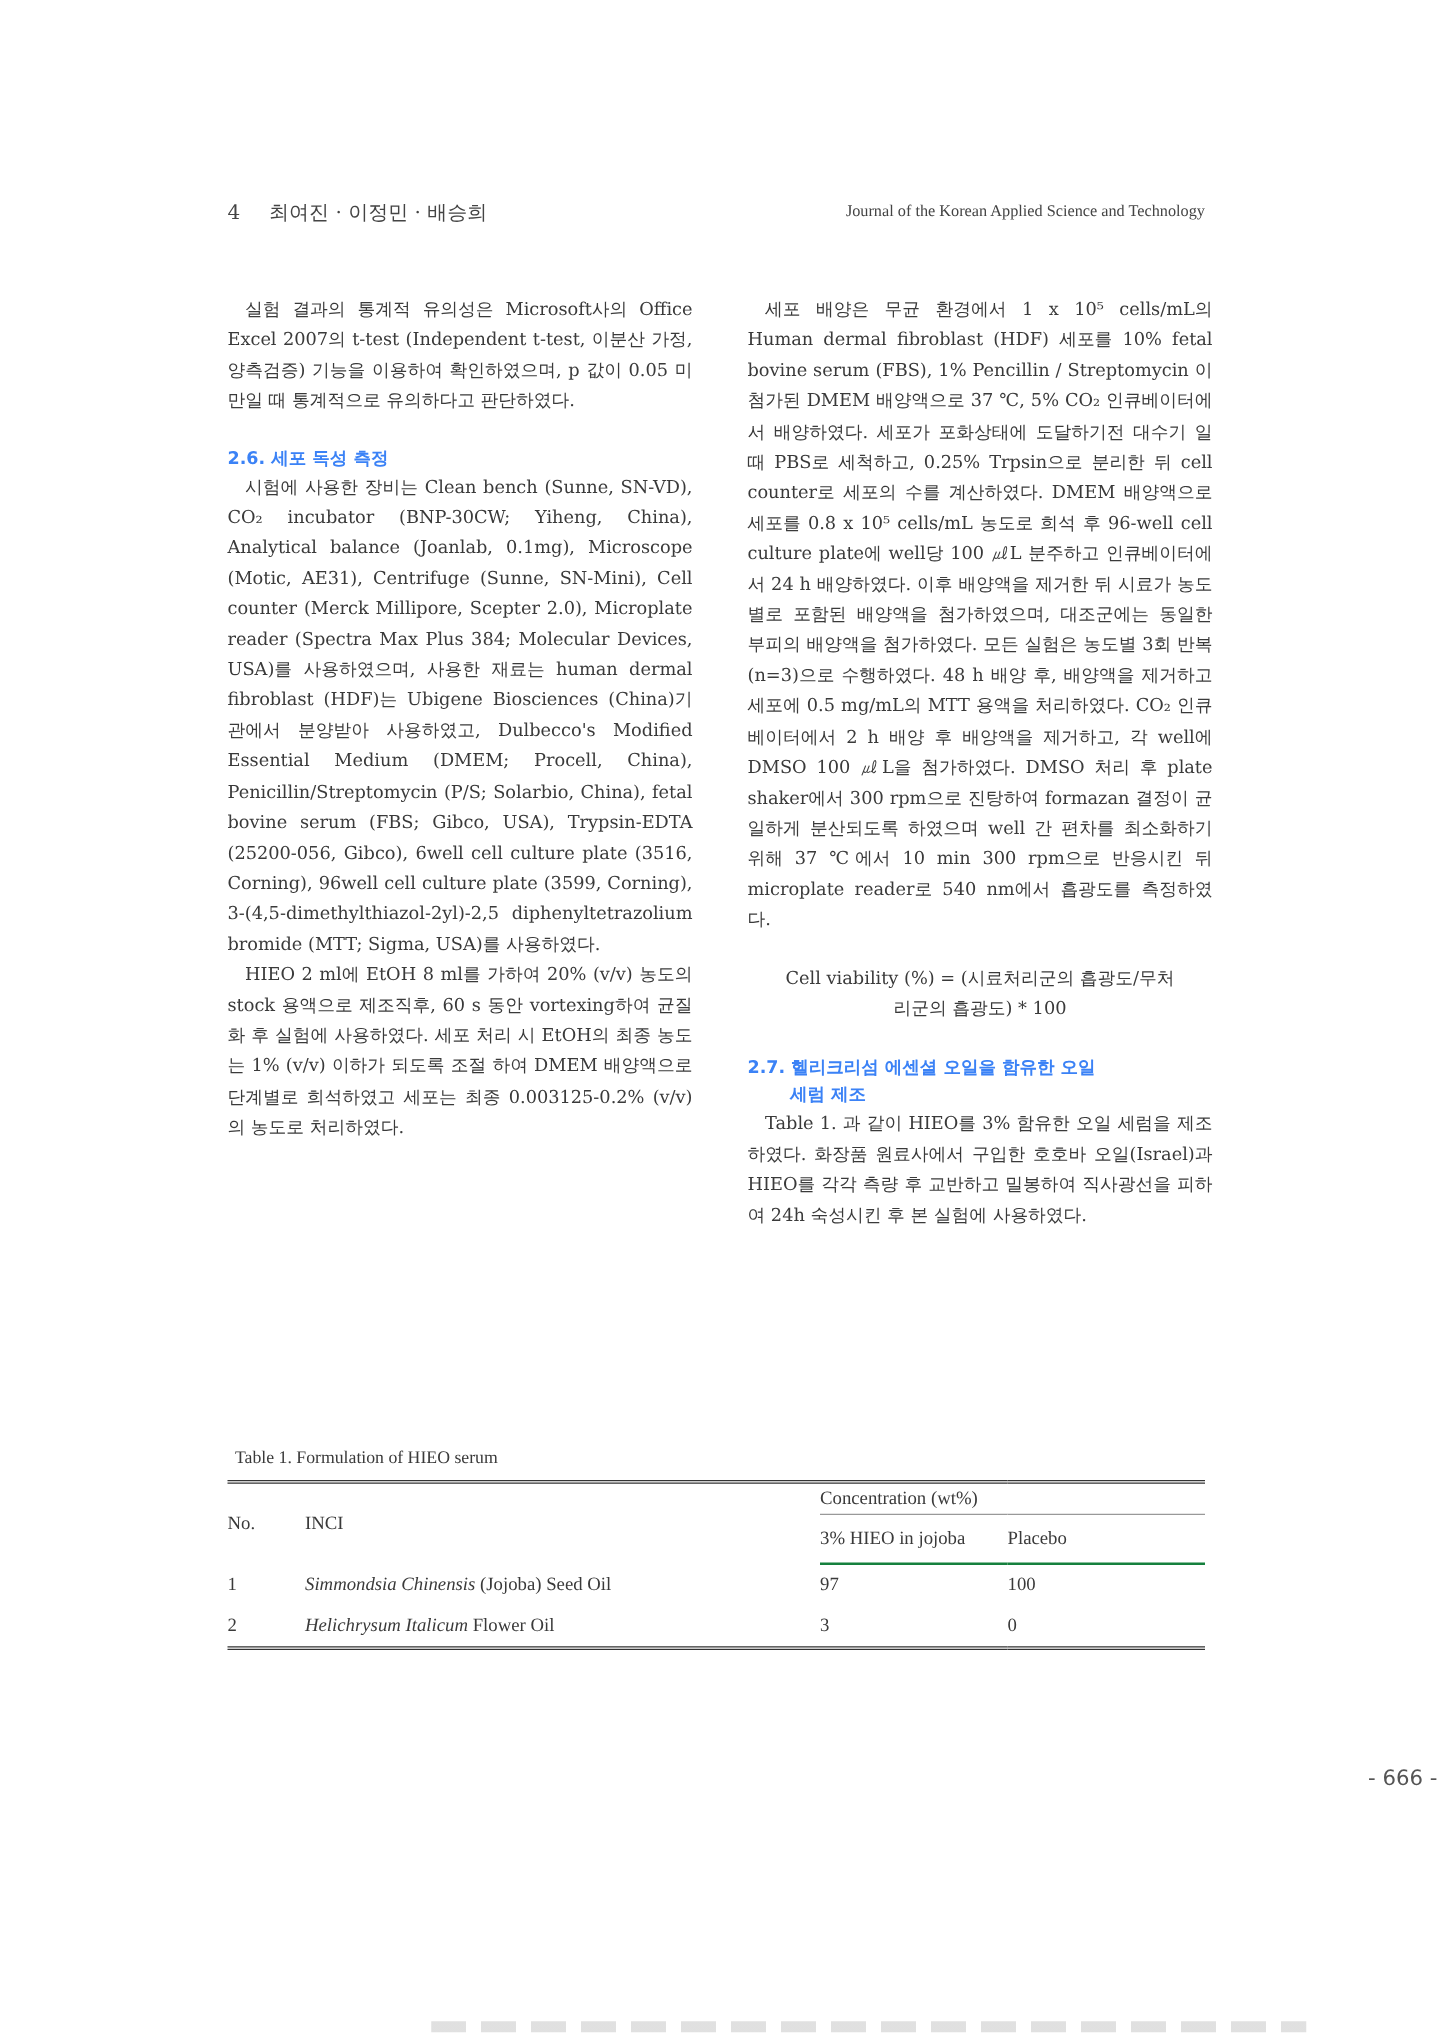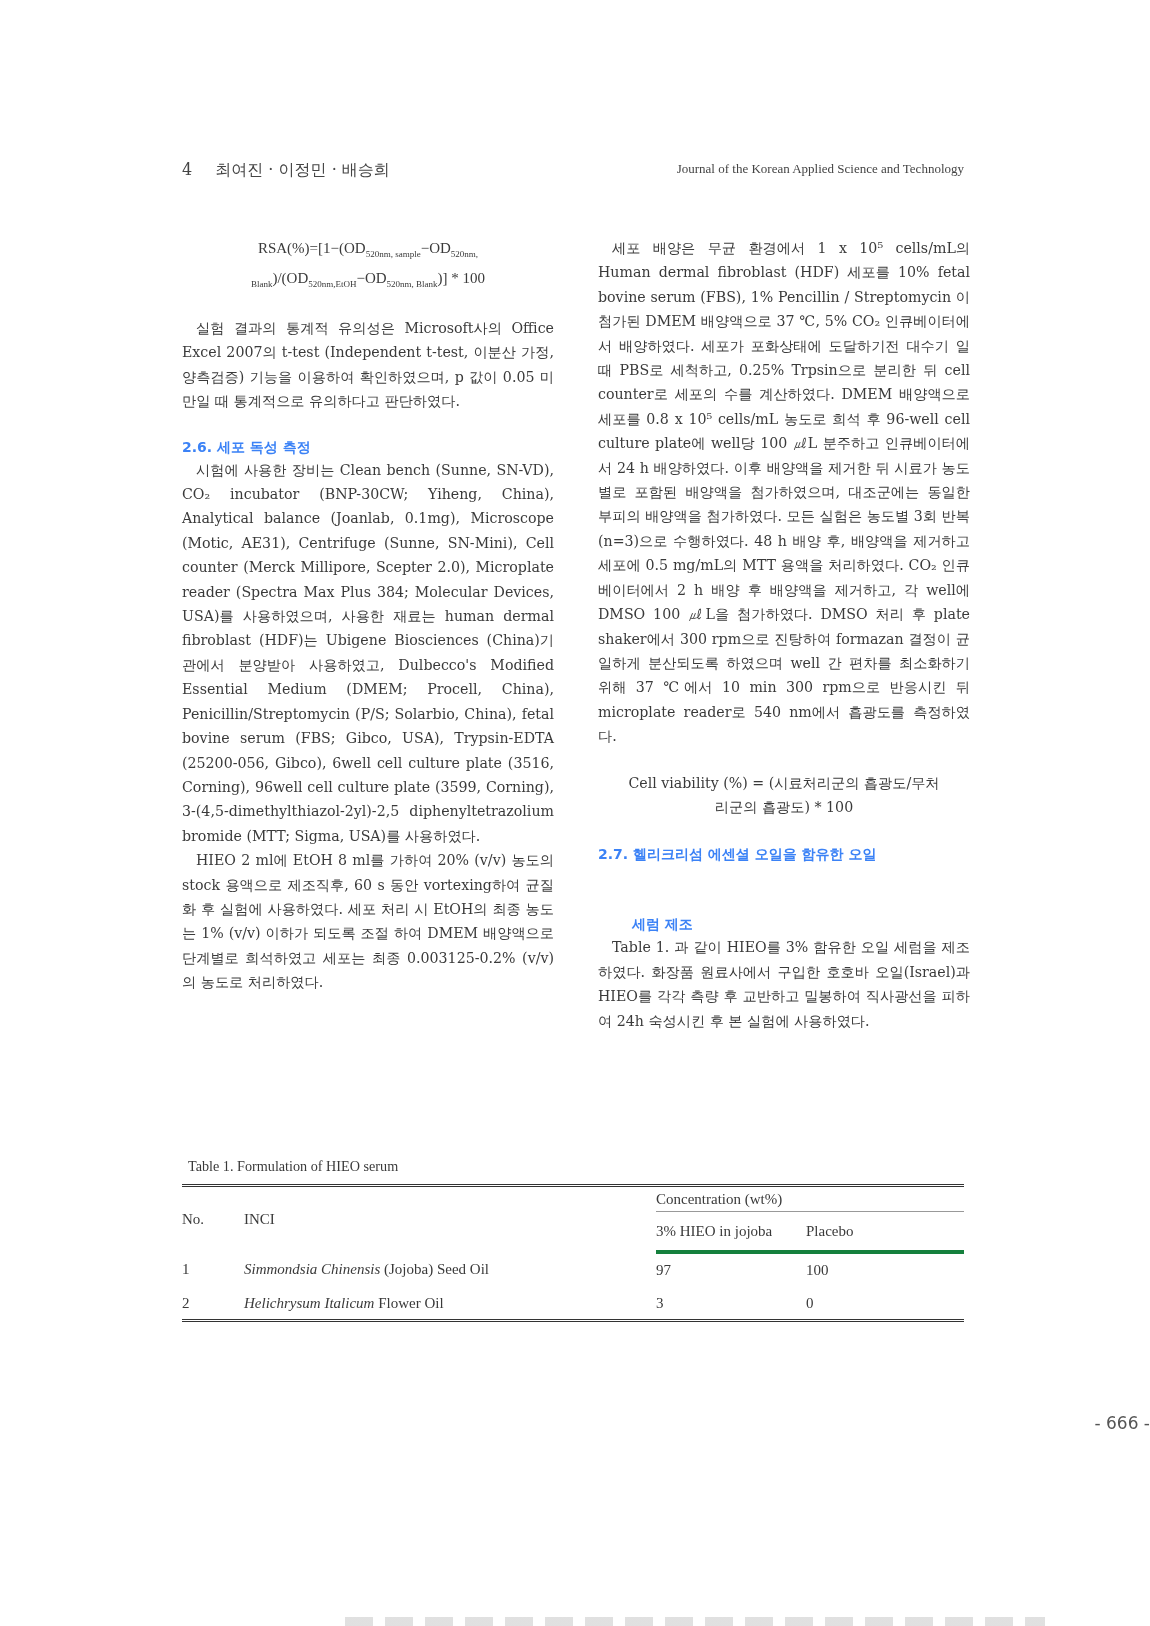--- a/index.html
+++ b/index.html
@@ -10,31 +10,31 @@
   .header-right { position: absolute; right: 186px; top: 161px; font-size: 13px; color: #444;
                   font-family: "Liberation Serif", serif; }
   .col { position: absolute; width: 372px; font-size: 14.2px; line-height: 24.4px; text-align: justify; }
   .col-left { left: 182px; top: 236px; }
   .col-right { left: 598px; top: 236px; }
   .formula { text-align: center; font-family: "Liberation Serif", serif; font-size: 15px; line-height: 24px; margin-bottom: 20px; }
   .formula sub { font-size: 9px; }
   p { margin: 0; text-indent: 14px; }
   .section-title { font-family: "DejaVu Sans", sans-serif; font-weight: bold; font-size: 14px; color: #3b82f6;
                    margin-top: 22px; text-indent: 0; line-height: 22px; }
-  .section-title .cont { padding-left: 34px; display: block; margin-top: 48px; }
+  .section-title .cont { padding-left: 34px; display: block; }
   .eq2 { text-align: center; margin: 22px 0 24px; text-indent: 0; }
   .eq2 span { display: block; }
   .table-caption { position: absolute; left: 188px; top: 1158px; font-size: 14.2px;
                    font-family: "Liberation Serif", serif; }
   table.formulation { position: absolute; left: 182px; top: 1184px; width: 782px; border-collapse: collapse;
                       font-family: "Liberation Serif", serif; font-size: 15px; color: #3a3a3a; }
   table.formulation { border-top: 3px double #333; border-bottom: 3px double #333; }
   table.formulation th, table.formulation td { font-weight: normal; text-align: left; padding: 0; }
   .h1 th { height: 24px; vertical-align: middle; }
-  .h2 th { height: 38px; line-height: 18px; border-top: 1px solid #999; border-bottom: 4px solid #15803d; }
+  .h2 th { height: 38px; line-height: 18px; border-top: 1px solid #999; border-bottom: 2px solid #15803d; }
   .h1 th.conc { border-bottom: none; }
   tr.row td { height: 33px; }
   tr.row + tr.row td { height: 32px; }
   .col-no { width: 62px; }
   .col-inci { width: 412px; }
   .col-h { width: 150px; }
   .col-p { width: 158px; }
   em { font-style: italic; }
   .page-number { position: absolute; left: 0; width: 1150px; top: 1413px; text-align: right;
                  font-family: "DejaVu Sans", sans-serif; font-size: 17px; color: #555; }
@@ -44,23 +44,20 @@
 </head>
 <body>
 
 <div class="header-left">
   <span class="pg">4</span>
   <span>최여진 · 이정민 · 배승희</span>
 </div>
 <div class="header-right">Journal of the Korean Applied Science and Technology</div>
 
 <div class="col col-left">
-  <div class="formula">
-    <span>RSA(%)=[1−(OD</span><sub>520nm, sample</sub><span>−OD</span><sub>520nm, Blank</sub><span>)/(OD</span><sub>520nm,EtOH</sub><span>−OD</span><sub>520nm, Blank</sub><span>)] * 100</span>
-  </div>
   <p>실험 결과의 통계적 유의성은 Microsoft사의 Office Excel 2007의 t-test (Independent t-test, 이분산 가정, 양측검증) 기능을 이용하여 확인하였으며, p 값이 0.05 미만일 때 통계적으로 유의하다고 판단하였다.</p>
   <p class="section-title">2.6. 세포 독성 측정</p>
   <p>시험에 사용한 장비는 Clean bench (Sunne, SN-VD), CO₂ incubator (BNP-30CW; Yiheng, China), Analytical balance (Joanlab, 0.1mg), Microscope (Motic, AE31), Centrifuge (Sunne, SN-Mini), Cell counter (Merck Millipore, Scepter 2.0), Microplate reader (Spectra Max Plus 384; Molecular Devices, USA)를 사용하였으며, 사용한 재료는 human dermal fibroblast (HDF)는 Ubigene Biosciences (China)기관에서 분양받아 사용하였고, Dulbecco's Modified Essential Medium (DMEM; Procell, China), Penicillin/Streptomycin (P/S; Solarbio, China), fetal bovine serum (FBS; Gibco, USA), Trypsin-EDTA (25200-056, Gibco), 6well cell culture plate (3516, Corning), 96well cell culture plate (3599, Corning), 3-(4,5-dimethylthiazol-2yl)-2,5 diphenyltetrazolium bromide (MTT; Sigma, USA)를 사용하였다.</p>
   <p>HIEO 2 ml에 EtOH 8 ml를 가하여 20% (v/v) 농도의 stock 용액으로 제조직후, 60 s 동안 vortexing하여 균질화 후 실험에 사용하였다. 세포 처리 시 EtOH의 최종 농도는 1% (v/v) 이하가 되도록 조절 하여 DMEM 배양액으로 단계별로 희석하였고 세포는 최종 0.003125-0.2% (v/v)의 농도로 처리하였다.</p>
 </div>
 
 <div class="col col-right">
   <p>세포 배양은 무균 환경에서 1 x 10⁵ cells/mL의 Human dermal fibroblast (HDF) 세포를 10% fetal bovine serum (FBS), 1% Pencillin / Streptomycin 이 첨가된 DMEM 배양액으로 37 ℃, 5% CO₂ 인큐베이터에서 배양하였다. 세포가 포화상태에 도달하기전 대수기 일 때 PBS로 세척하고, 0.25% Trpsin으로 분리한 뒤 cell counter로 세포의 수를 계산하였다. DMEM 배양액으로 세포를 0.8 x 10⁵ cells/mL 농도로 희석 후 96-well cell culture plate에 well당 100 ㎕L 분주하고 인큐베이터에서 24 h 배양하였다. 이후 배양액을 제거한 뒤 시료가 농도별로 포함된 배양액을 첨가하였으며, 대조군에는 동일한 부피의 배양액을 첨가하였다. 모든 실험은 농도별 3회 반복(n=3)으로 수행하였다. 48 h 배양 후, 배양액을 제거하고 세포에 0.5 mg/mL의 MTT 용액을 처리하였다. CO₂ 인큐베이터에서 2 h 배양 후 배양액을 제거하고, 각 well에 DMSO 100 ㎕L을 첨가하였다. DMSO 처리 후 plate shaker에서 300 rpm으로 진탕하여 formazan 결정이 균일하게 분산되도록 하였으며 well 간 편차를 최소화하기 위해 37 ℃에서 10 min 300 rpm으로 반응시킨 뒤 microplate reader로 540 nm에서 흡광도를 측정하였다.</p>
   <div class="eq2">
     <span>Cell viability (%) = (시료처리군의 흡광도/무처</span>

